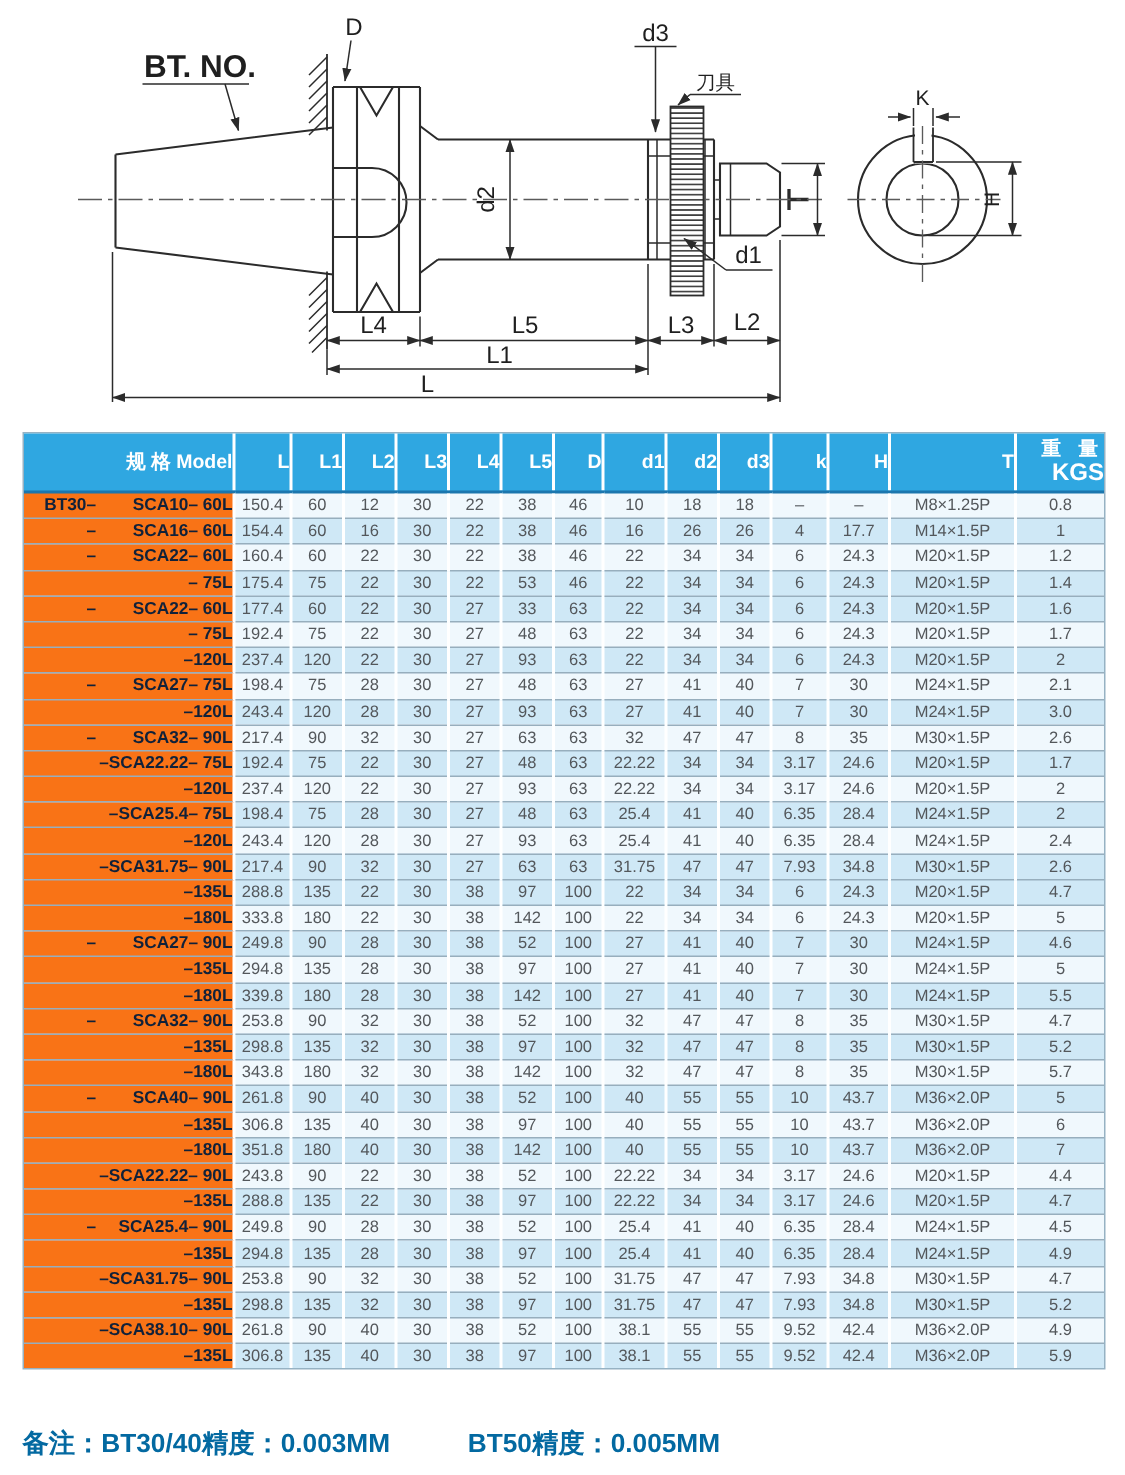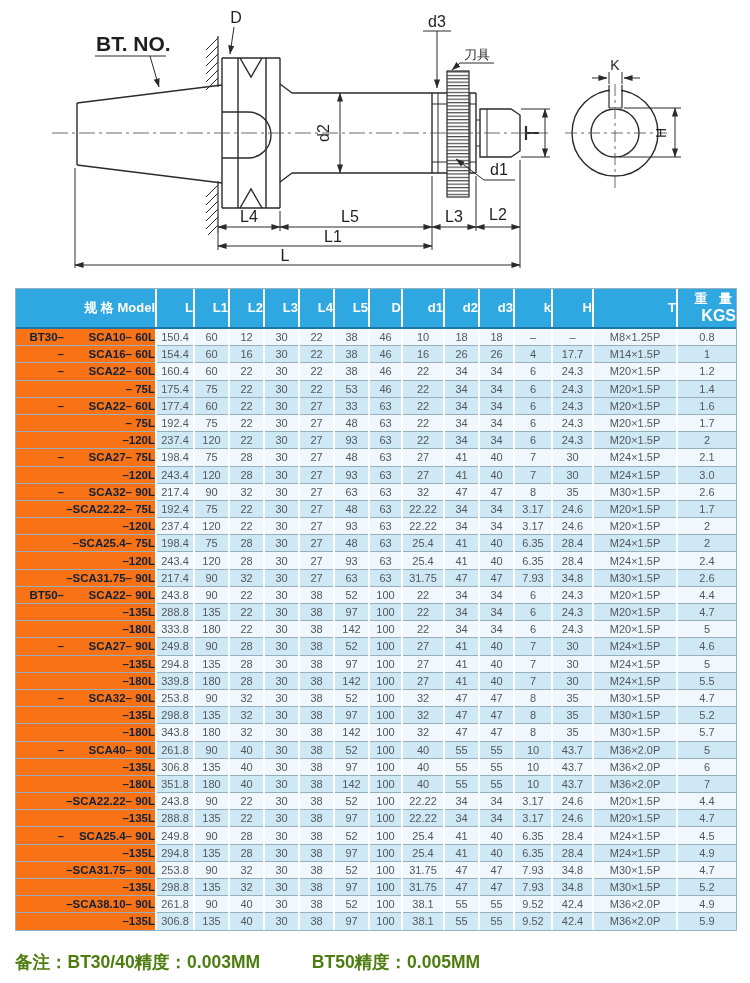--- a/index.html
+++ b/index.html
@@ -20,21 +20,21 @@
      height:16.2px;padding:0;font-size:11px;color:#53575b;text-align:center;
      border-left:2px solid #fff;border-top:1px solid #97aebd;line-height:16px;}
   table.spec tbody tr:first-child td{border-top:none;}
   table.spec tbody td:first-child{border-left:none;}
   tr.odd td{background:#f0f8fd;}
   tr.even td{background:#cfe8f6;}
   table.spec tbody td.model{background:#f97316;font-weight:bold;color:#10213a;font-size:11.5px;}
   .model-in{display:flex;width:100%;}
   .model-in .pfx{width:48px;text-align:right;white-space:pre;}
   .model-in .nm{flex:1;text-align:right;padding-right:0;white-space:pre;}
-  .note{position:absolute;top:950px;left:15px;font-size:17.5px;font-weight:bold;color:#4d7c0f;}
+  .note{position:absolute;top:950px;left:15px;font-size:17.5px;font-weight:bold;color:#0369a1;}
   .note .gap{display:inline-block;width:42px;}
 </style>
 </head>
 <body>
 
 <div class="page">
 
   <svg class="diagram" width="750" height="285" viewBox="0 0 750 285">
     <defs>
       <marker id="arr" viewBox="0 0 10 10" refX="9.5" refY="5" markerWidth="9" markerHeight="9" orient="auto-start-reverse">
@@ -517,42 +517,20 @@
             <td>63</td>
             <td>63</td>
             <td>31.75</td>
             <td>47</td>
             <td>47</td>
             <td>7.93</td>
             <td>34.8</td>
             <td>M30×1.5P</td>
             <td>2.6</td>
           </tr>
-          <tr class="odd">
-            <td class="model">
-              <div class="model-in">
-                <span class="pfx">BT50–</span>
-                <span class="nm">SCA22– 90L</span>
-              </div>
-            </td>
-            <td>243.8</td>
-            <td>90</td>
-            <td>22</td>
-            <td>30</td>
-            <td>38</td>
-            <td>52</td>
-            <td>100</td>
-            <td>22</td>
-            <td>34</td>
-            <td>34</td>
-            <td>6</td>
-            <td>24.3</td>
-            <td>M20×1.5P</td>
-            <td>4.4</td>
-          </tr>
           <tr class="even">
             <td class="model">
               <div class="model-in">
                 <span class="pfx"></span>
                 <span class="nm">–135L</span>
               </div>
             </td>
             <td>288.8</td>
             <td>135</td>
             <td>22</td>

